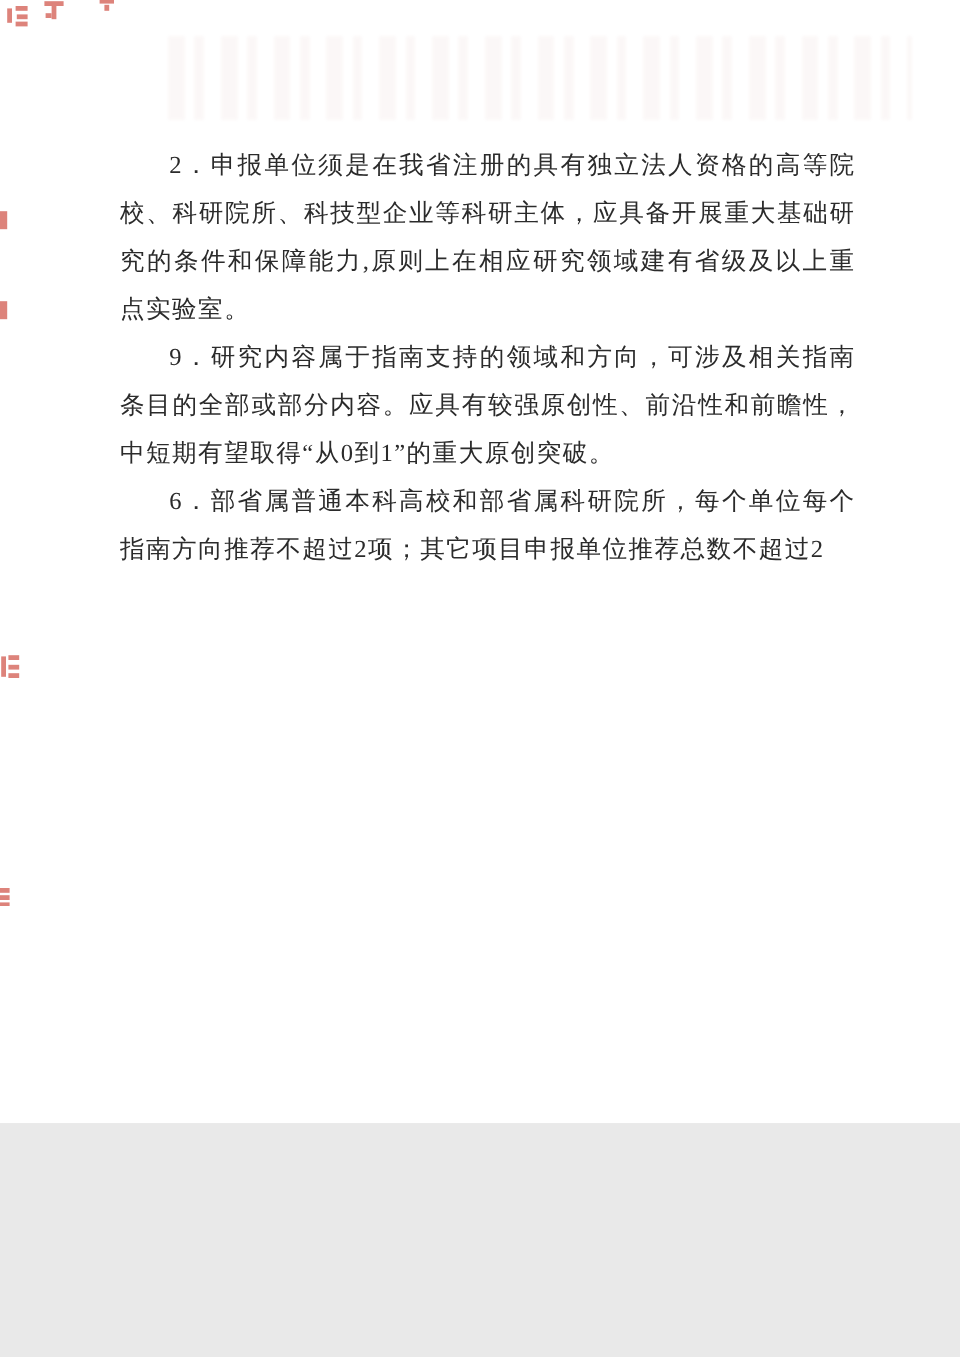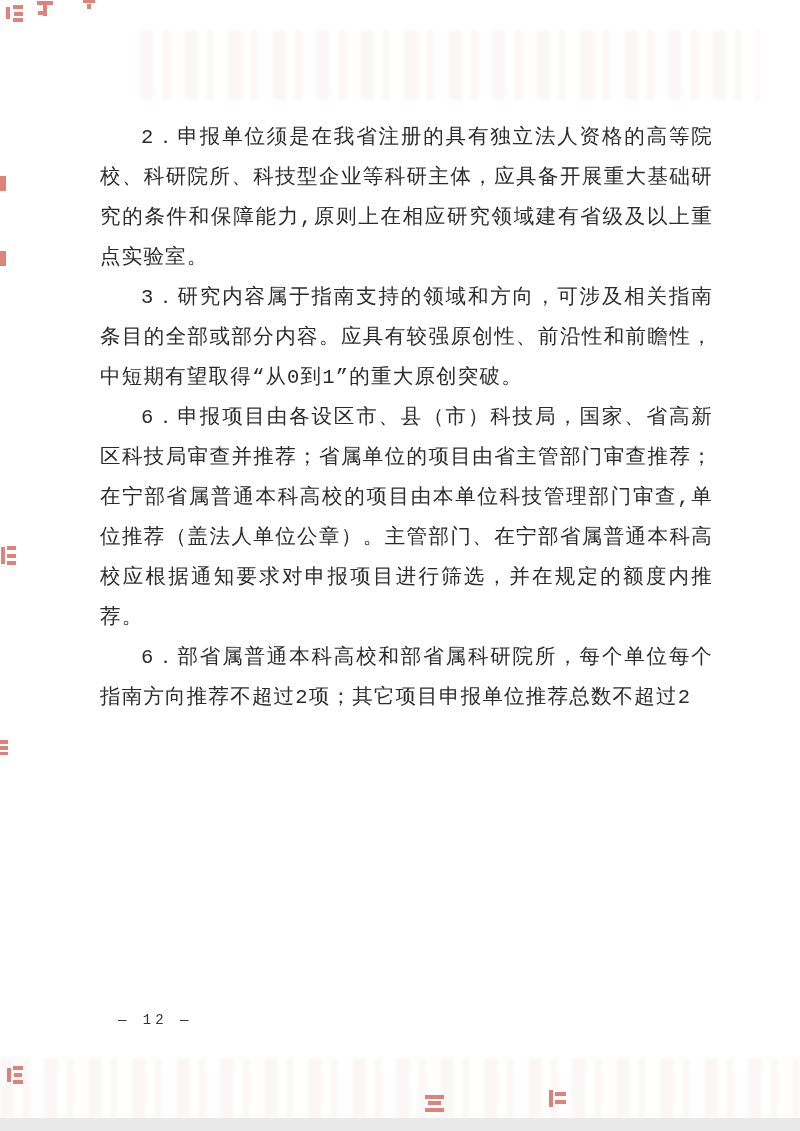--- a/index.html
+++ b/index.html
@@ -3,25 +3,25 @@
 <meta charset="utf-8">
 <style>
   html, body {
     margin: 0;
     padding: 0;
     background: #e9e9e9;
   }
   .page {
     position: relative;
     width: 800px;
-    height: 1118px;
+    height: 936px;
     margin: 0 auto;
     background: #ffffff;
     overflow: hidden;
-    font-family: Liberation Mono, monospace;
+    font-family: Liberation Serif, serif;
     color: #2b2b2b;
   }
   .doc-body {
     position: absolute;
     left: 100px;
     top: 118px;
     width: 613px;
   }
   .doc-body p {
     margin: 0;
@@ -118,20 +118,19 @@
     <span class="speck" style="left:0;top:13px;width:19px;height:4px;"></span>
   </div>
   <div class="ink" style="left:549px; top:1090px; width:17px; height:17px;">
     <span class="speck" style="left:0;top:0;width:4px;height:17px;"></span>
     <span class="speck" style="left:6px;top:2px;width:11px;height:4px;"></span>
     <span class="speck" style="left:6px;top:10px;width:11px;height:4px;"></span>
   </div>
 
   <div class="doc-body">
     <p>2．申报单位须是在我省注册的具有独立法人资格的高等院校、科研院所、科技型企业等科研主体，应具备开展重大基础研究的条件和保障能力,原则上在相应研究领域建有省级及以上重点实验室。</p>
-    <p>3．研究内容属于指南支持的领域和方向，可涉及相关指南条目的全部或部分内容。应具有较强原创性、前沿性和前瞻性，中短期有望取得“从0到1”的重大原创突破。</p>
-    <p>6．申报项目由各设区市、县（市）科技局，国家、省高新区科技局审查并推荐；省属单位的项目由省主管部门审查推荐；在宁部省属普通本科高校的项目由本单位科技管理部门审查,单位推荐（盖法人单位公章）。主管部门、在宁部省属普通本科高校应根据通知要求对申报项目进行筛选，并在规定的额度内推荐。</p>
+    <p>9．研究内容属于指南支持的领域和方向，可涉及相关指南条目的全部或部分内容。应具有较强原创性、前沿性和前瞻性，中短期有望取得“从0到1”的重大原创突破。</p>
     <p>6．部省属普通本科高校和部省属科研院所，每个单位每个指南方向推荐不超过2项；其它项目申报单位推荐总数不超过2</p>
   </div>
 
   <div class="page-number">— 12 —</div>
 
 </div>
 
 </body></html>

